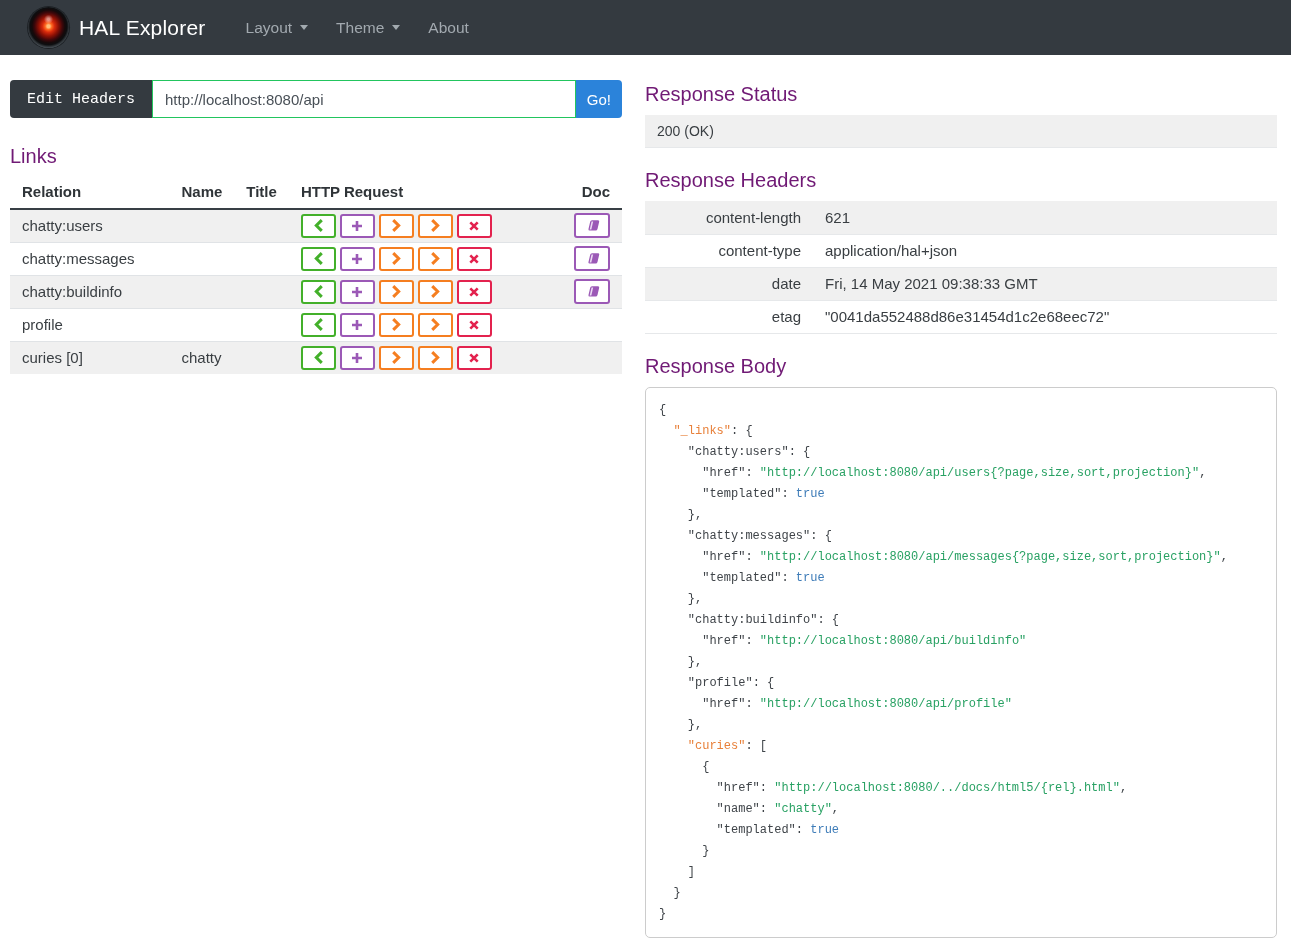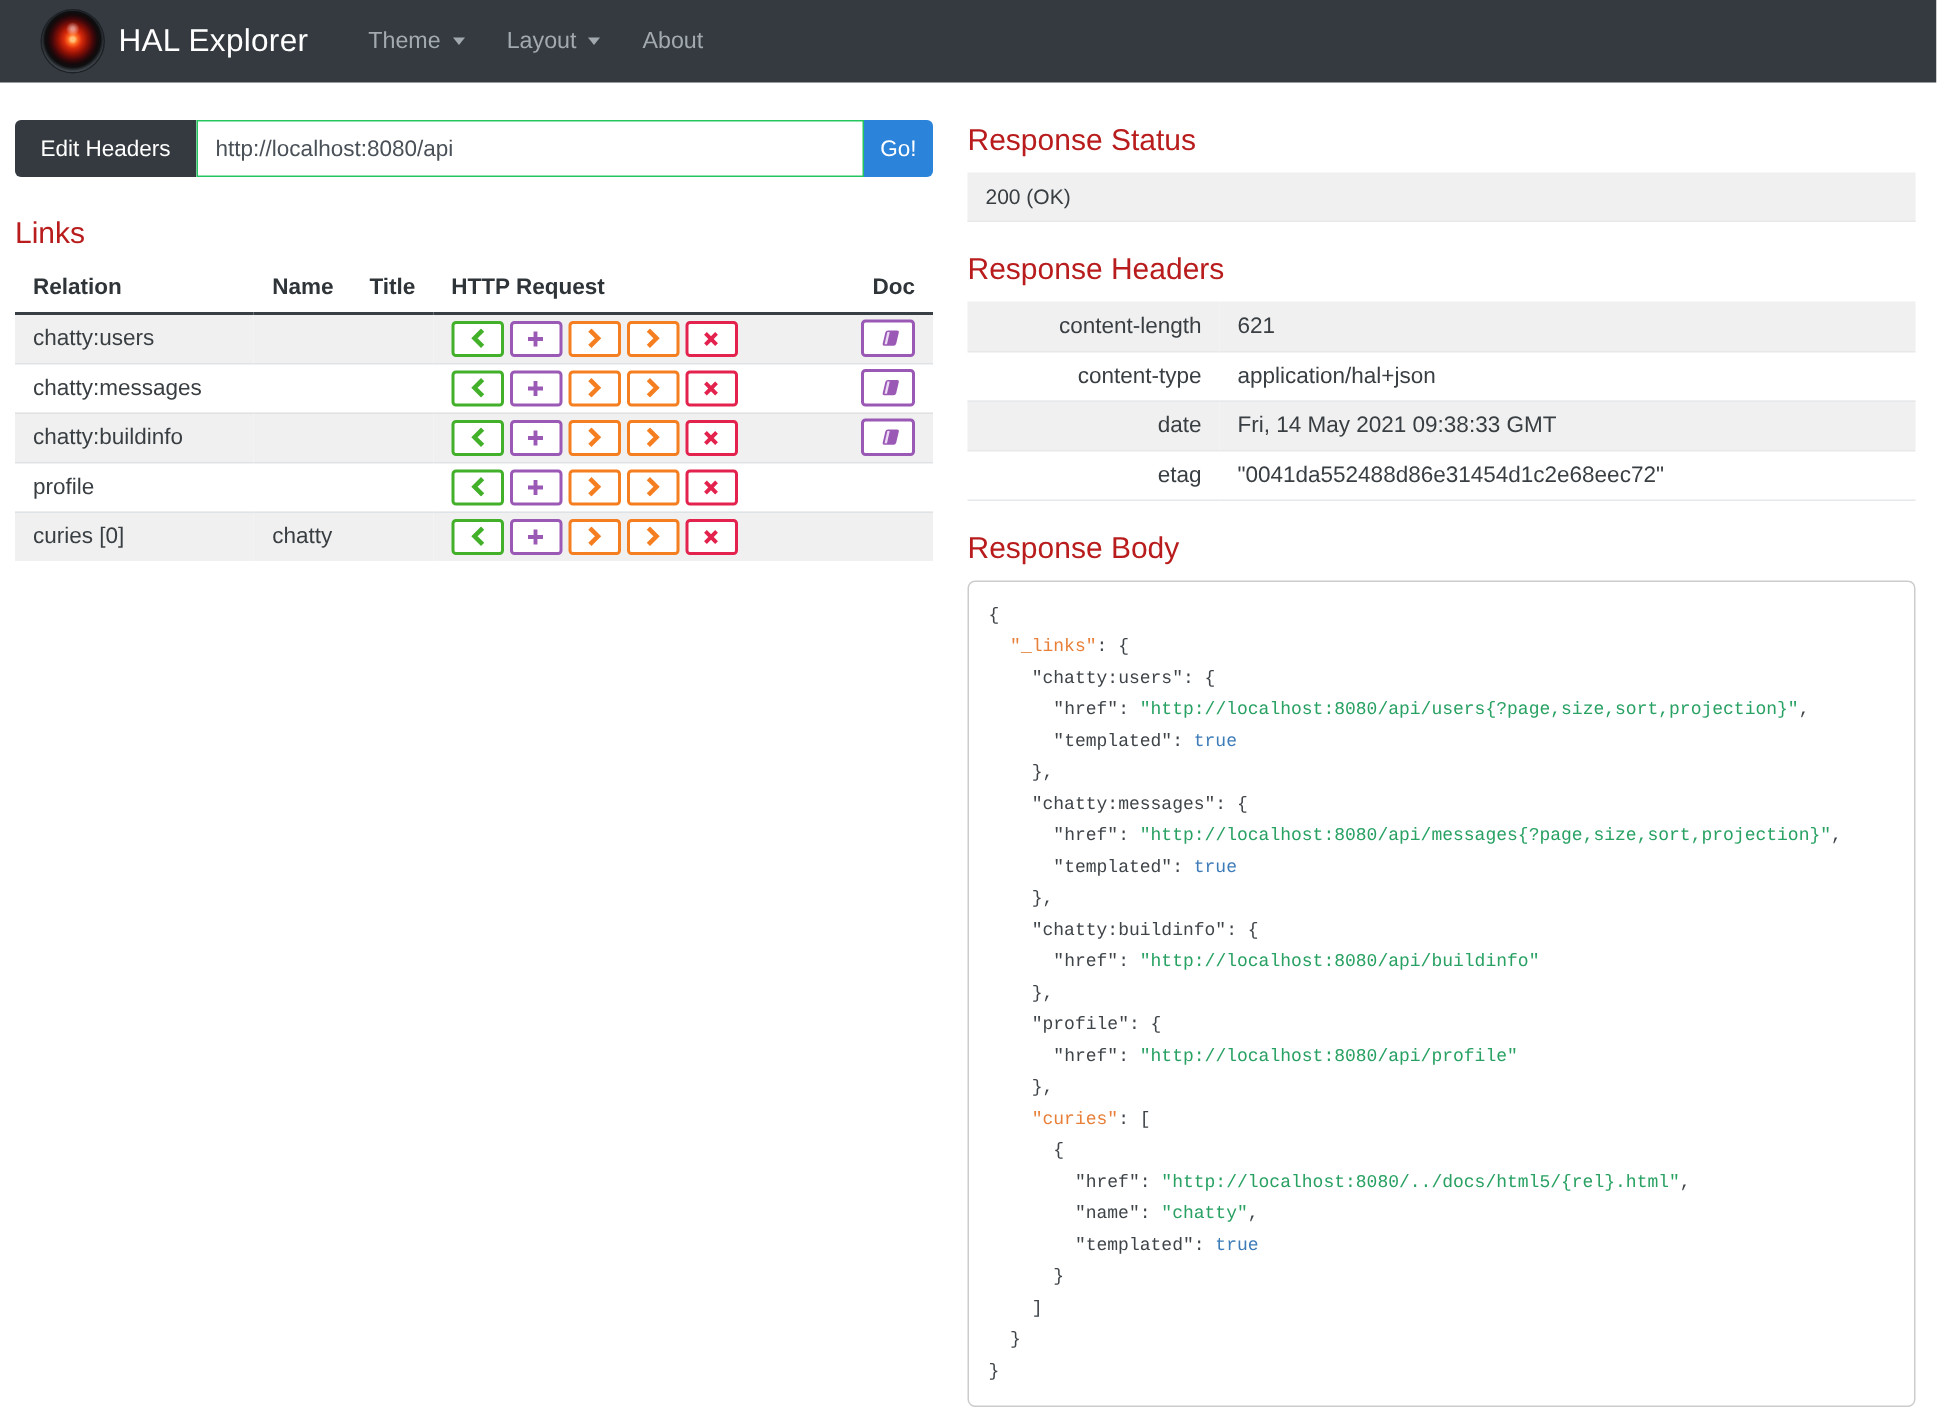--- a/index.html
+++ b/index.html
@@ -42,35 +42,35 @@
 
   
   .layout { display: flex; gap: 23px; padding: 25px 14px 0 10px; align-items: flex-start; }
   .left-col { width: 612px; flex: none; }
   .right-col { flex: 1; min-width: 0; }
 
   
   .url-bar { display: flex; height: 38px; }
   .edit-headers-btn {
     background: #343a40; color: #fff; border: none; cursor: pointer;
-    font-family: Liberation Sans, sans-serif; font-size: 15px; padding: 0 17px;
+    font-family: Liberation Mono, monospace; font-size: 15px; padding: 0 17px;
     border-radius: 4px 0 0 4px; flex: none;
   }
   .url-input {
     flex: 1; border: 1px solid #22c55e; border-radius: 0;
     font-family: inherit; font-size: 15px; color: #495057; padding: 0 12px; outline: none;
   }
   .go-btn {
     background: var(--primary, #2b83da); color: #fff; border: none; cursor: pointer;
     font-family: inherit; font-size: 15px; padding: 0 11px;
     border-radius: 0 4px 4px 0; flex: none; text-align: right;
   }
 
   
-  h2.section-heading { font-size: 20px; font-weight: 400; color: #b91c1c; }
+  h2.section-heading { font-size: 20px; font-weight: 400; color: #701a75; }
   .left-col h2 { margin: 27px 0 8px; }
   .right-col h2 { margin: 21px 0 9px; }
   .right-col h2:first-child { margin-top: 3px; }
 
   
   table { border-collapse: collapse; width: 100%; font-size: 15px; }
   .links-table th {
     text-align: left; font-weight: 700; color: #2f3438;
     padding: 7px 12px 8px; border-bottom: 2px solid #383f45;
   }
@@ -125,25 +125,25 @@
   .js  { color: var(--json_string, #28a163); }
   .jb  { color: var(--json_boolean, #3e7cb8); }
 </style>
 </head>
 <body>
 
 <nav class="navbar">
   <span class="hal-eye"></span>
   <span class="brand">HAL Explorer</span>
   <span class="nav-item">
-    <span>Theme</span>
+    <span>Layout</span>
     <span class="caret"></span>
   </span>
   <span class="nav-item">
-    <span>Layout</span>
+    <span>Theme</span>
     <span class="caret"></span>
   </span>
   <span class="nav-item">
     <span>About</span>
   </span>
 </nav>
 
 <div class="layout">
 
   <div class="left-col">

